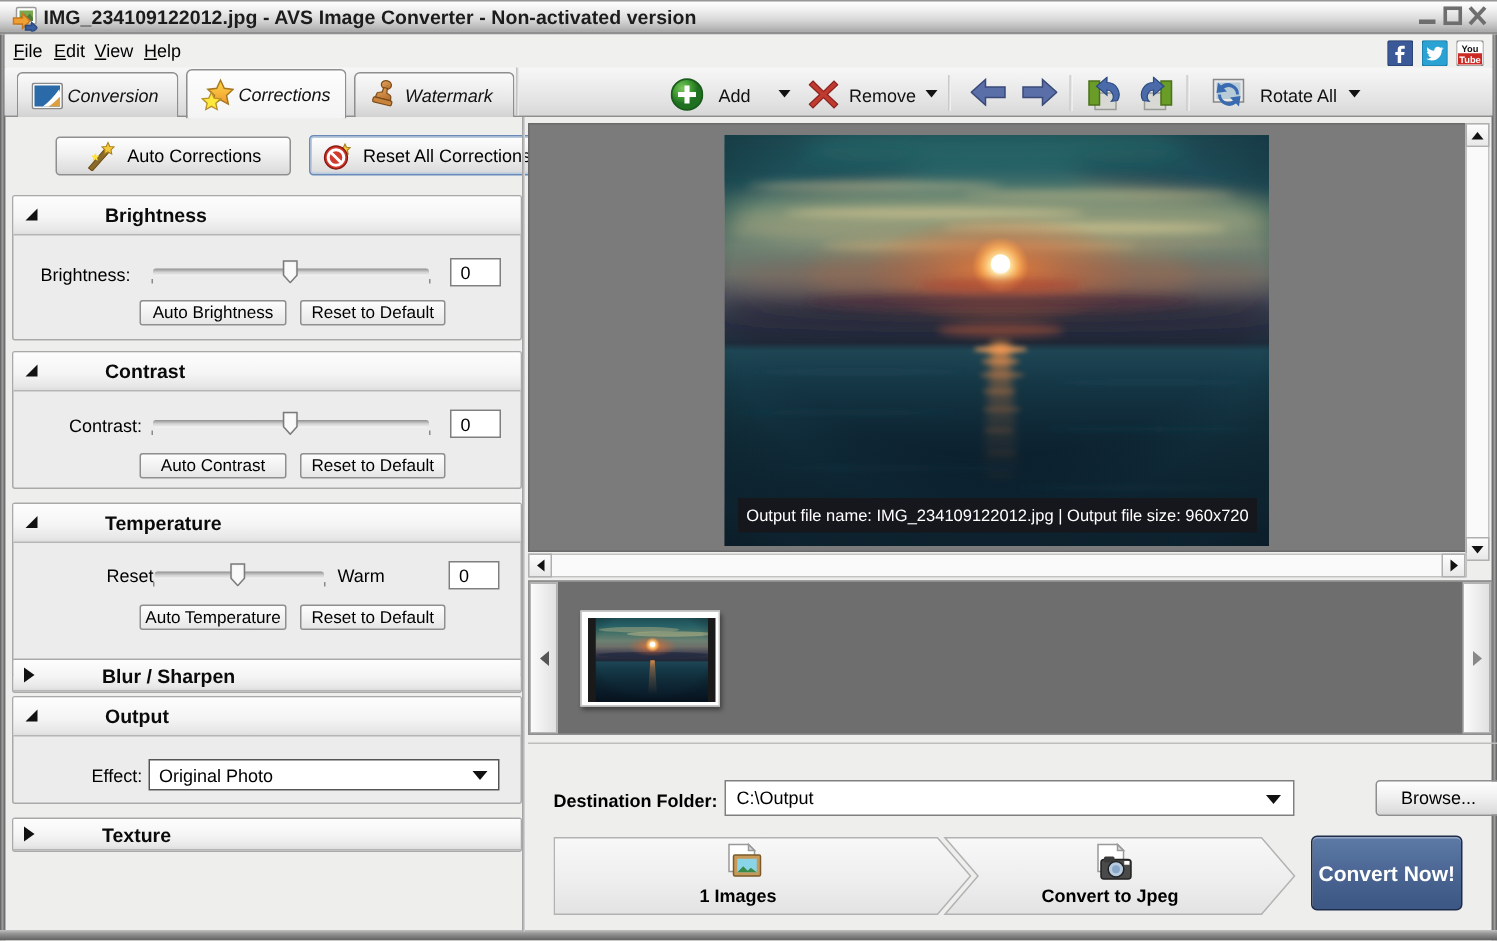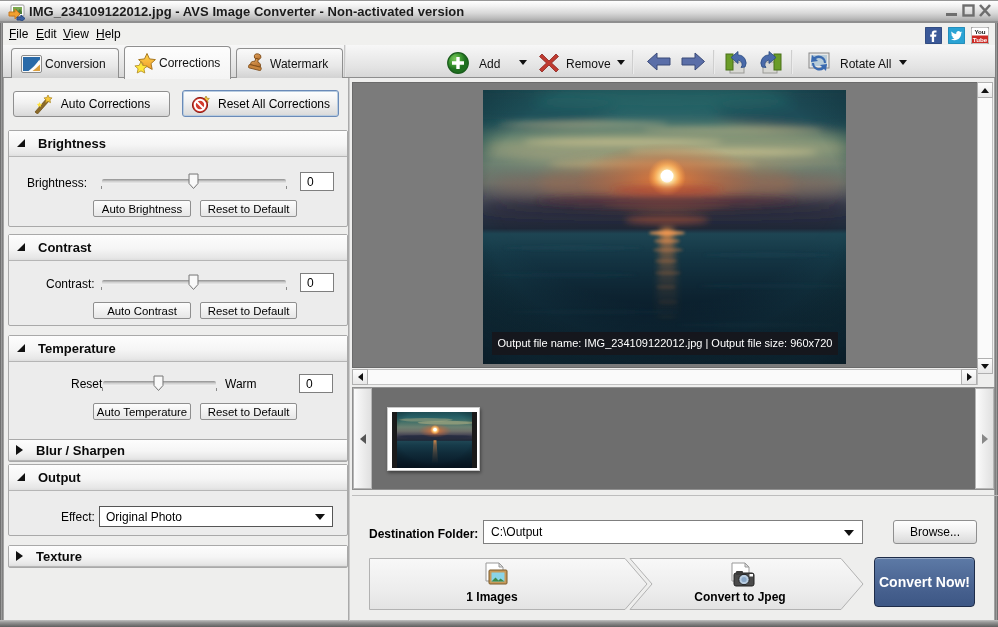--- a/index.html
+++ b/index.html
@@ -19,35 +19,35 @@
 #menubar { left:3px; top:23px; width:992px; height:22px; background:#f0f0ee; }
 .menuitem { top:4px; color:#000; }
 .menuitem u { text-decoration:underline; }
 
 
 #tabstrip { left:3px; top:45px; width:992px; height:33px;
   background:linear-gradient(#f7f7f7,#e3e3e3 70%,#d7d7d7); border-bottom:1px solid #8e8e8e; }
 .tab { top:48px; height:30px; border:1px solid #8f8f8f; border-bottom:none; border-radius:4px 4px 0 0;
   background:linear-gradient(#fafafa,#e8e8e8 60%,#d2d2d2); display:flex; align-items:center; padding-left:9px; }
 .tab.active { top:46px; height:33px; background:linear-gradient(#fdfdfd,#f4f4f4); border-color:#8f8f8f; }
-.tab span { margin-left:3px; color:#111; }
+.tab span { margin-left:3px; color:#111;font-style:italic; }
 #tabsep { left:344px; top:45px; width:2px; height:32px; background:linear-gradient(90deg,#b9b9b9,#f2f2f2); }
 
 .tbsep { top:50px; width:2px; height:24px; background:linear-gradient(90deg,#c0c0c0,#fafafa); }
 .tbtext { top:57px; color:#111; }
 .dropcaret { width:0; height:0; border-left:4px solid transparent; border-right:4px solid transparent; border-top:5px solid #111; }
 
 
 .wbtn { border:1px solid #8f8f8f; border-radius:3px;
   background:linear-gradient(#fefefe,#f1f1f1 45%,#dedede 90%,#d6d6d6);
-  display:flex; align-items:center; justify-content:center; color:#000; }
+  display:flex; align-items:center; justify-content:center; color:#000;margin-left:24px; }
 .sect { left:8px; width:340px; border:1px solid #a9a9a9; border-radius:2px; background:#ececec; }
 .sect-hdr { height:26px; background:linear-gradient(#fdfdfd,#f5f5f5 55%,#e7e7e7 90%,#dedede);
   border-bottom:1px solid #b5b5b5; display:flex; align-items:center; }
-.sect-hdr b { font-size:13px; color:#0a0a0a; }
+.sect-hdr b { font-size:13px; color:#0a0a0a;margin-left:32px; }
 .tri-open { width:0; height:0; border-left:8px solid transparent; border-bottom:8px solid #111; margin:0 13px 2px 8px; }
 .tri-closed { width:0; height:0; border-top:5px solid transparent; border-bottom:5px solid transparent; border-left:7px solid #111; margin:0 13px 0 7px; }
 .num { border:1px solid #7f7f7f; background:#fff; width:34px; height:19px; font-size:12px; padding:2px 0 0 6px; }
 .sbtn { font-size:11.4px; border:1px solid #8f8f8f; border-radius:2px; background:linear-gradient(#fdfdfd,#f2f2f2 50%,#e6e6e6);
   display:flex; align-items:center; justify-content:center; height:17px; }
 
 
 .track { height:5px; border-radius:2px; background:linear-gradient(#8f8f8f,#d2d2d2 50%,#f5f5f5); }
 .tick { width:1px; height:3px; background:#8a8a8a; }
 .sthumb { width:11px; height:16px; }

